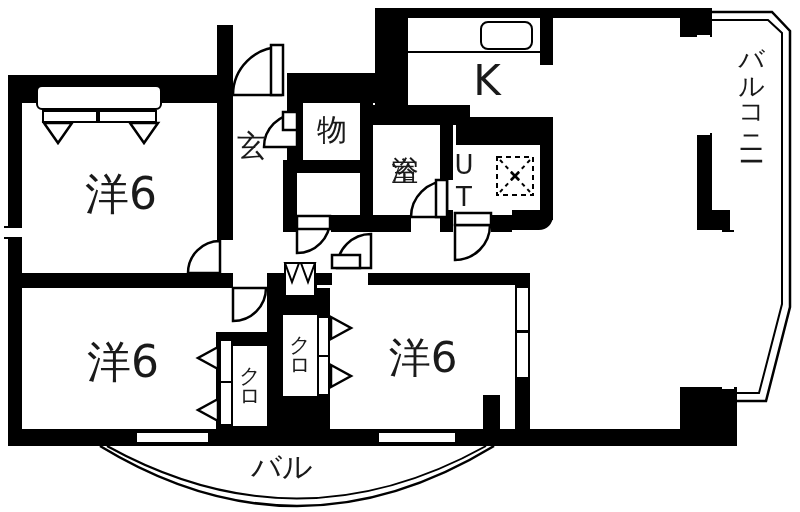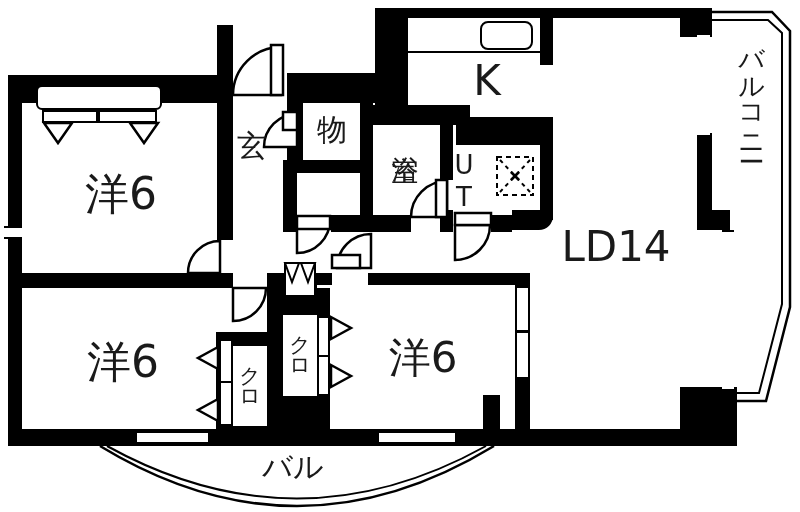--- a/index.html
+++ b/index.html
@@ -120,23 +120,22 @@
     <polyline points="712,12 772,12 790,31 790,307 766,401 736,401" fill="none" stroke="#000" stroke-width="2.5"></polyline>
     <polyline points="712,20 768,20 782,33 782,304 759,393 736,393" fill="none" stroke="#000" stroke-width="2"></polyline>
 
     <path d="M100 446 Q297 566 494 446" fill="none" stroke="#000" stroke-width="2.5"></path>
     <path d="M107 446 Q297 551 486 446" fill="none" stroke="#000" stroke-width="2"></path>
   </svg>
 
   <div class="lbl" style="left:60px;top:172px;width:122px;text-align:center;font-size:44px;">洋6</div>
   <div class="lbl" style="left:62px;top:340px;width:122px;text-align:center;font-size:44px;">洋6</div>
   <div class="lbl" style="left:362px;top:337px;width:122px;text-align:center;font-size:42px;">洋6</div>
-  <div class="lbl" style="left:536px;top:226px;width:160px;text-align:center;font-size:42px;">LD14</div>
   <div class="lbl" style="left:457px;top:60px;width:60px;text-align:center;font-size:42px;">K</div>
   <div class="lbl" style="left:222px;top:131px;width:60px;text-align:center;font-size:30px;">玄</div>
   <div class="lbl" style="left:302px;top:115px;width:60px;text-align:center;font-size:30px;">物</div>
   <div class="lbl vert" style="left:392px;top:135px;font-size:27px;">浴室</div>
   <div class="lbl vert-up" style="left:451px;top:150px;font-size:26px;letter-spacing:2px;">UT</div>
   <div class="lbl vert" style="left:289px;top:321px;font-size:21px;">クロ</div>
   <div class="lbl vert" style="left:239px;top:352px;font-size:21px;">クロ</div>
   <div class="lbl vert" style="left:739px;top:30px;font-size:26px;">バルコニー</div>
-  <div class="lbl" style="left:253px;top:452px;width:80px;text-align:center;font-size:30px;">バル</div>
+  <div class="lbl" style="left:242px;top:452px;width:80px;text-align:center;font-size:30px;">バル</div>
 </div>
 
 </body></html>

